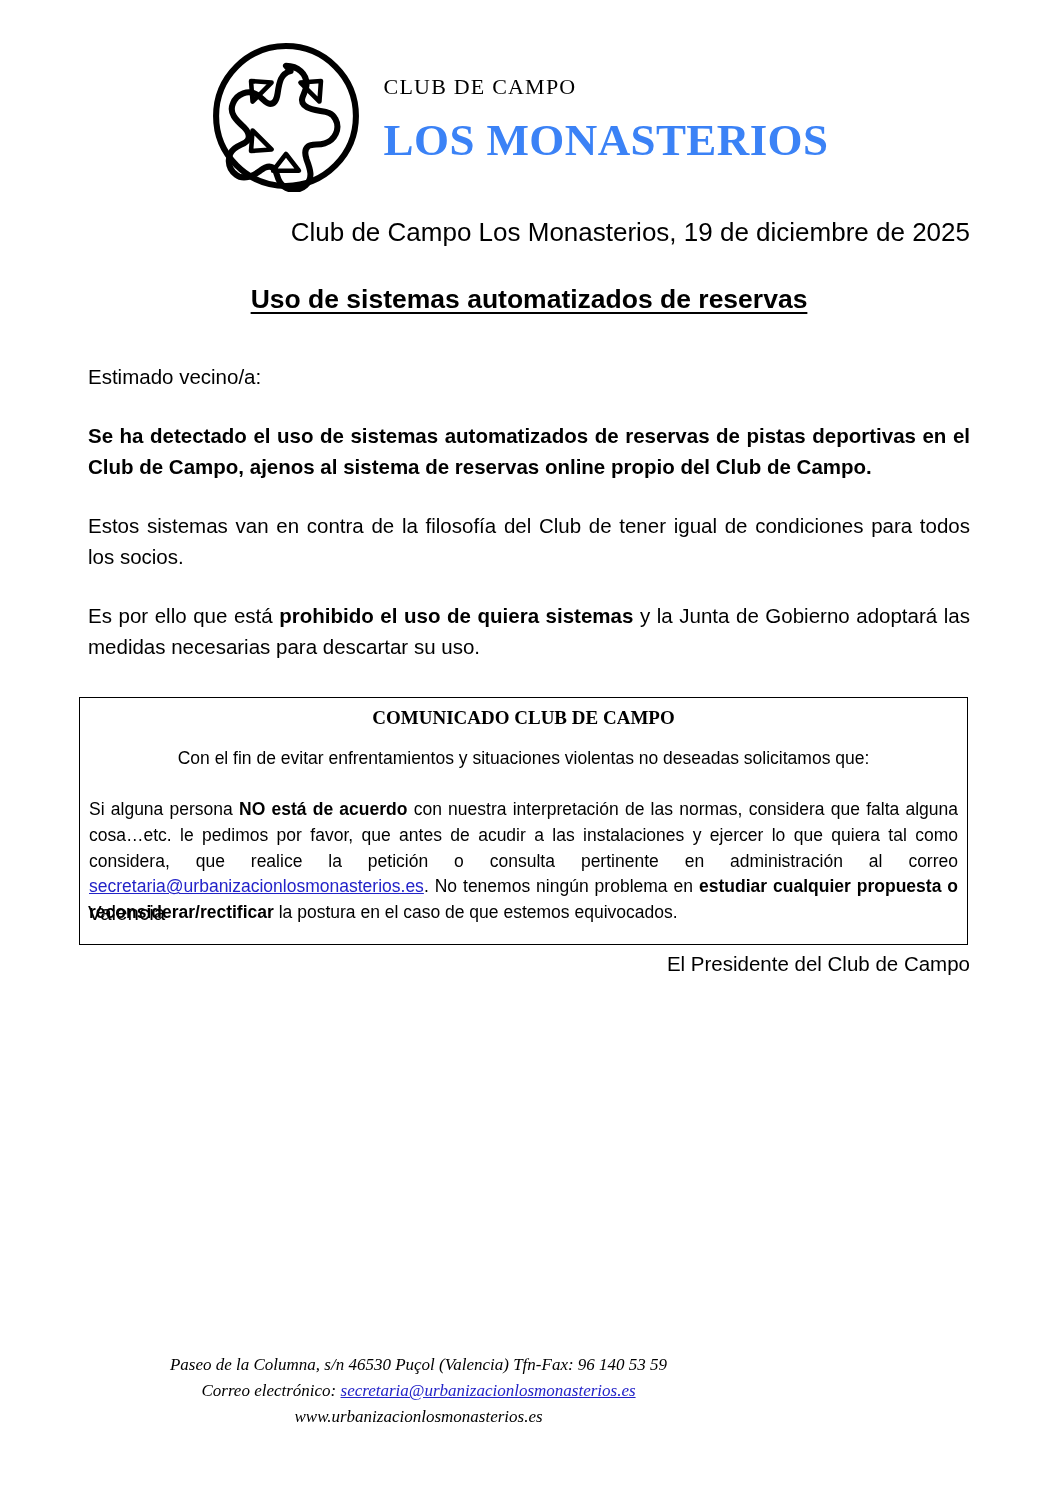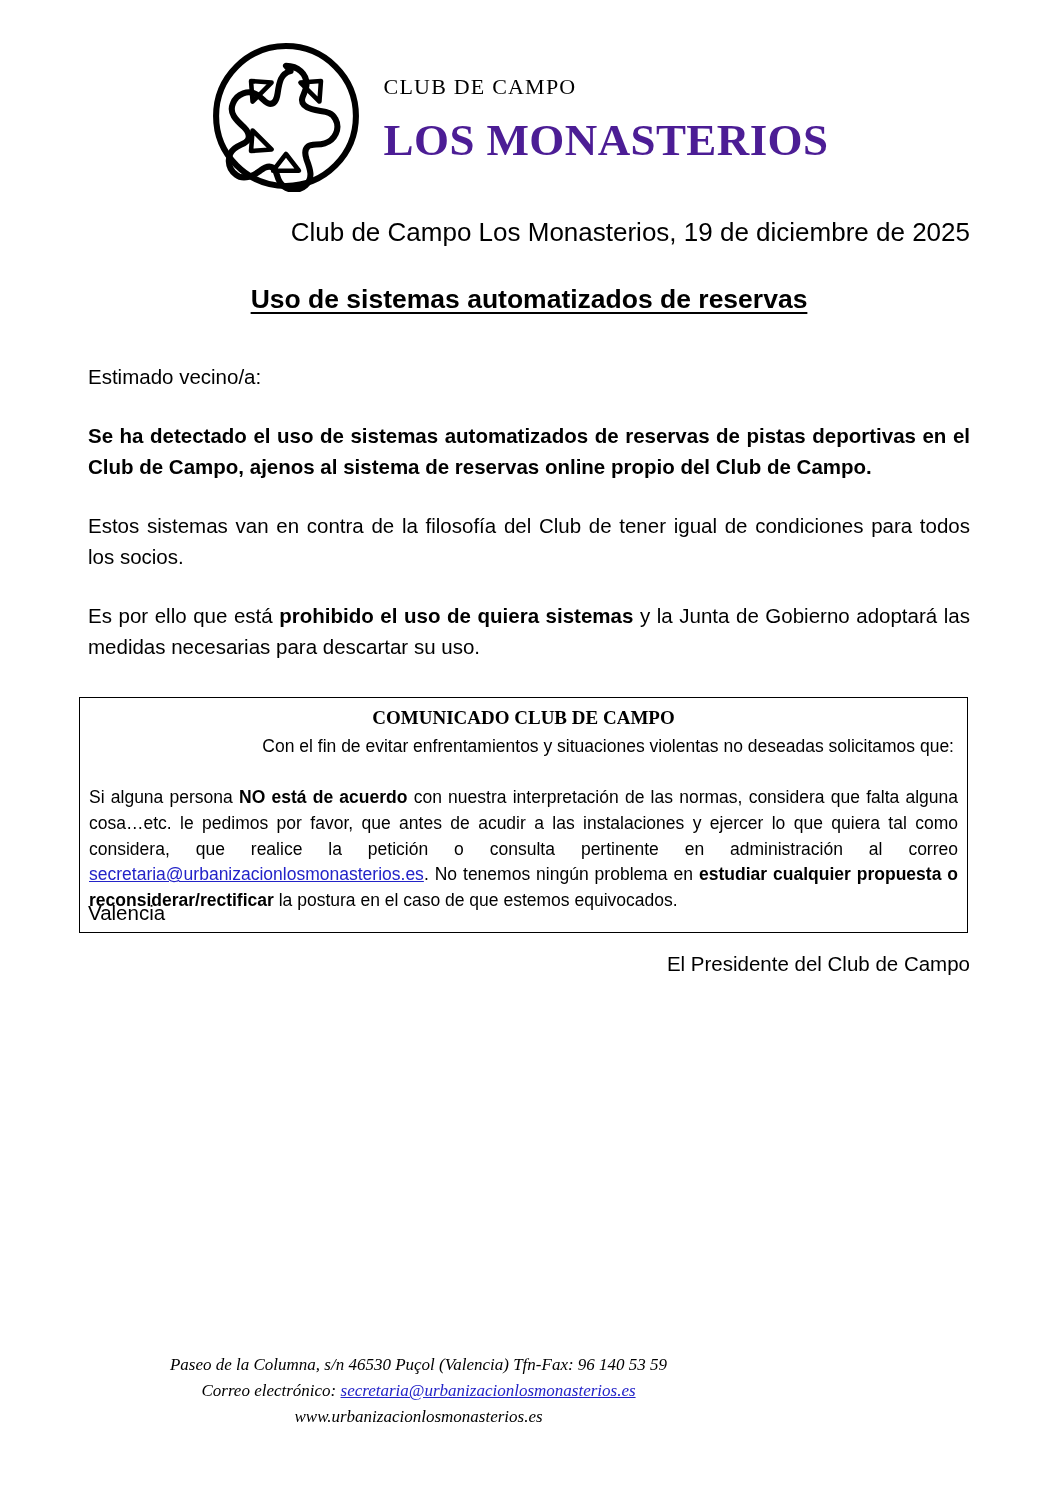--- a/index.html
+++ b/index.html
@@ -59,21 +59,21 @@
     font-weight: 400;
     color: #000;
   }
   .logo-line2 {
     font-family: "Liberation Serif", "DejaVu Serif", serif;
     font-size: 45px;
     font-weight: 700;
     letter-spacing: 0.4px;
     line-height: 1.05;
     margin-top: 19px;
-    color: #4c1d95;
+    color: #3b82f6;
   }
 
   
   .content {
     position: absolute;
     left: 88px;
     top: 215px;
     width: 882px;
   }
 
@@ -125,22 +125,22 @@
     text-align: center;
     font-family: "Liberation Serif", "DejaVu Serif", serif;
     font-size: 19px;
     font-weight: bold;
     line-height: 1.25;
     margin: 0 0 2px 0;
   }
   .notice-lead {
     font-size: 17.5px;
     line-height: 1.45;
-    margin: 4px;
-    text-align: right;
+    margin: 16px;
+    text-align: center;
   }
   .notice-body {
     font-size: 17.5px;
     line-height: 1.47;
     text-align: justify;
     margin: 26px 0 0 0;
   }
   .notice-body b { font-weight: bold; }
 
   a.maillink {

